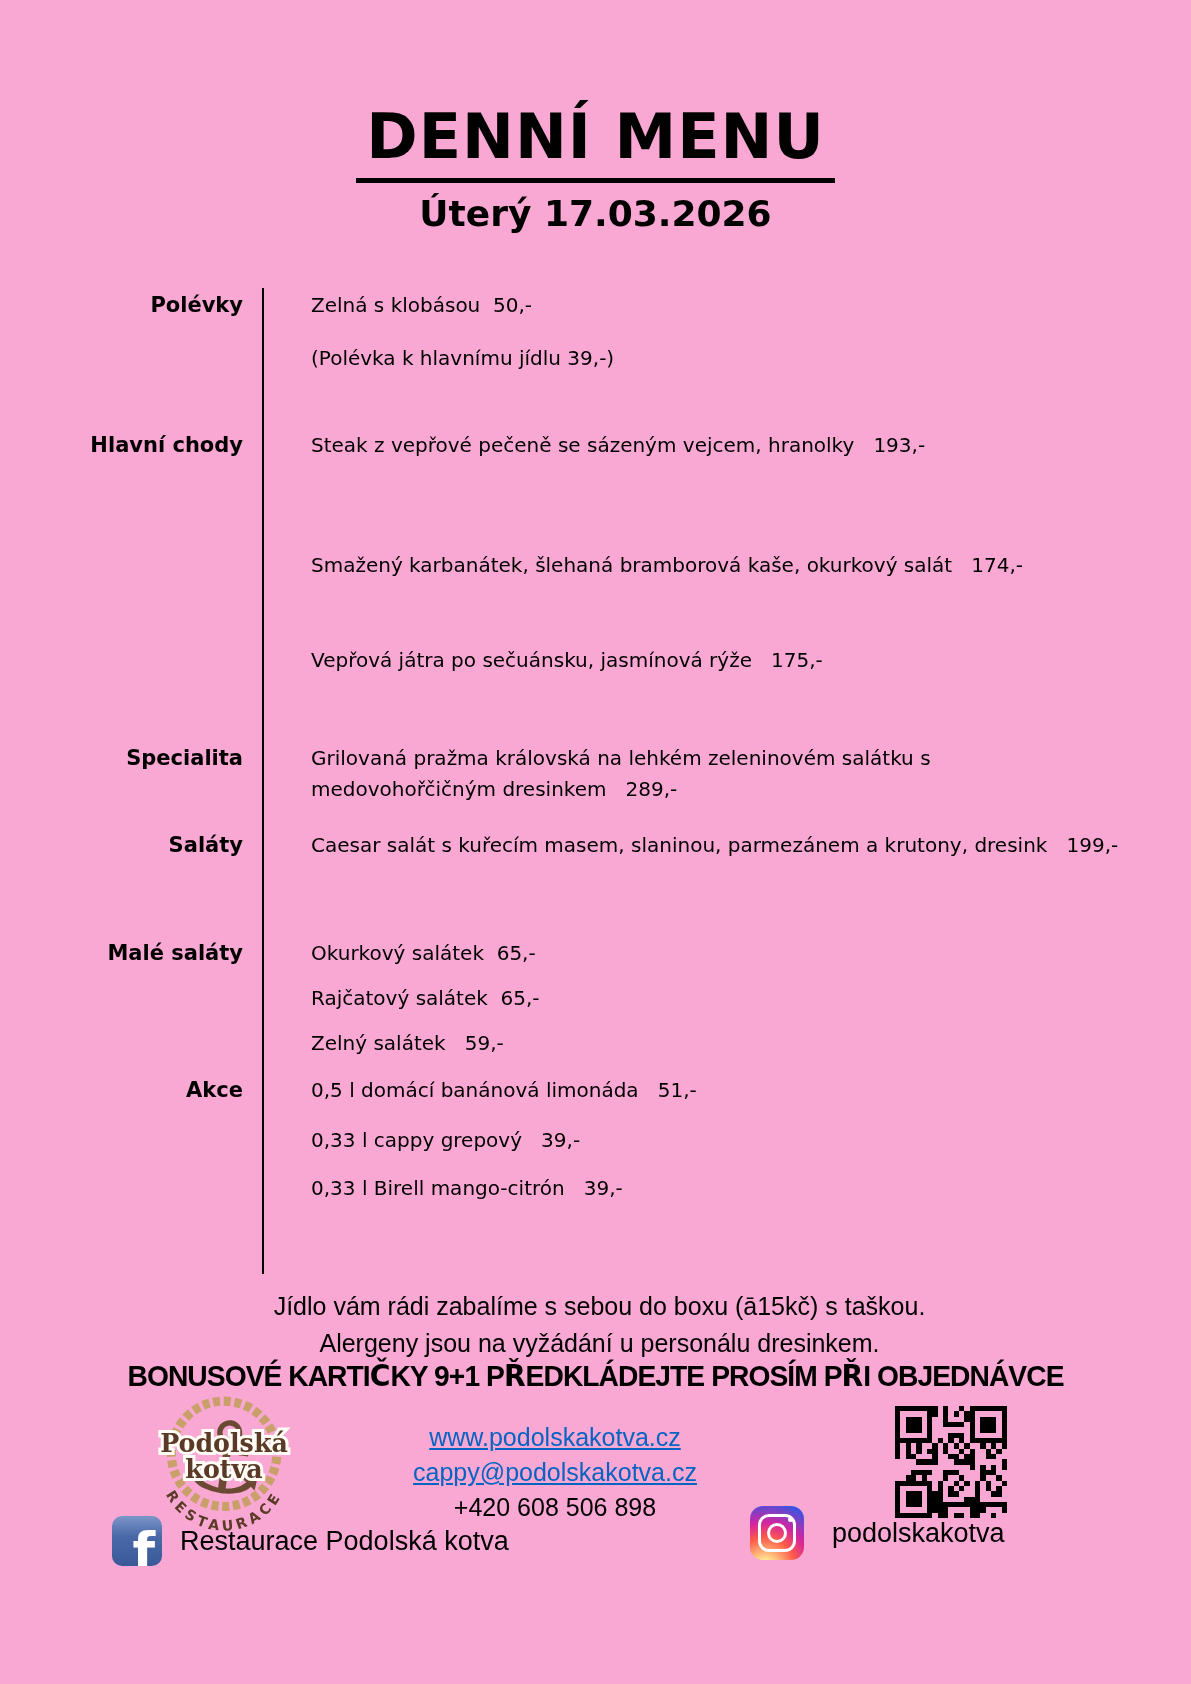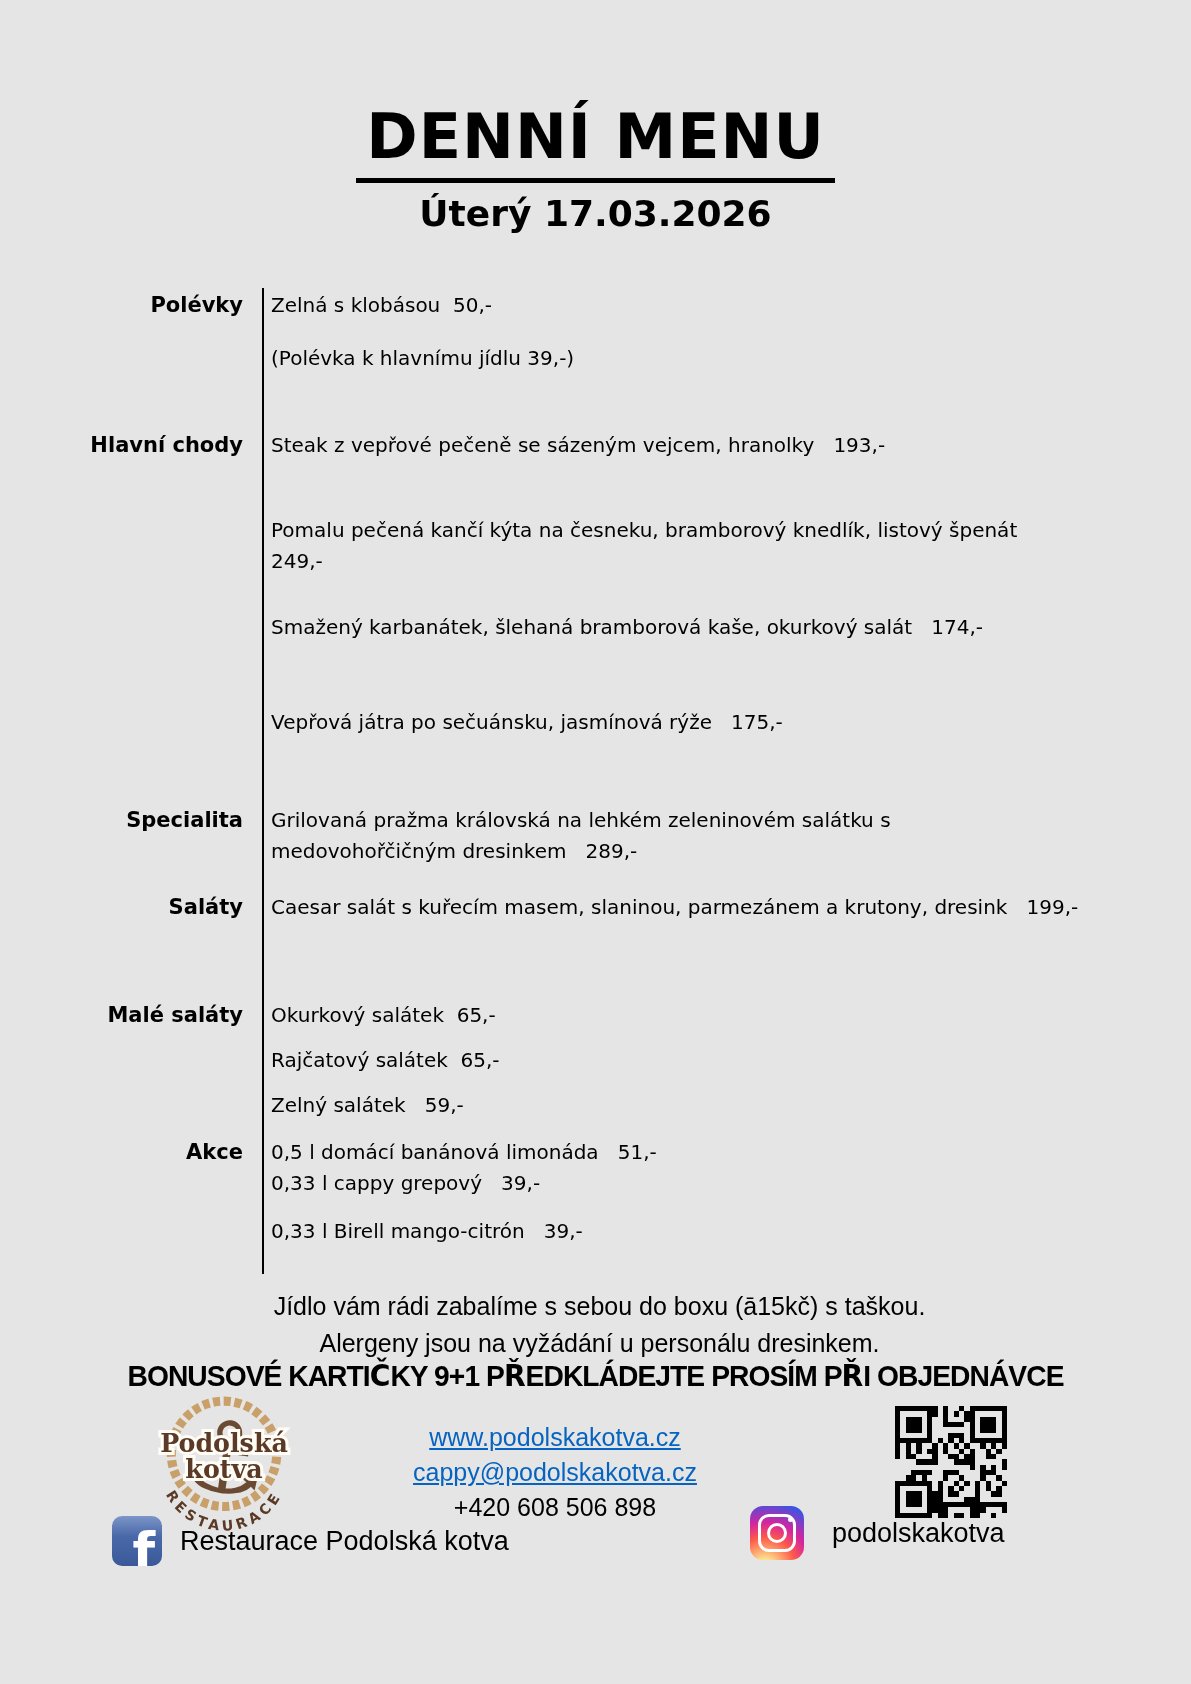--- a/index.html
+++ b/index.html
@@ -1,28 +1,28 @@
 <!DOCTYPE html>
 <html><head>
 <meta charset="utf-8">
 <style>
   html,body{margin:0;padding:0;background:#ffffff;}
-  .page{position:relative;width:1191px;height:1684px;background:#e5e5e5;overflow:hidden;
+  .page{position:relative;width:1191px;height:1684px;background:#f9a8d4;overflow:hidden;
         font-family:"DejaVu Sans",sans-serif;color:#000;}
 
   
   .header{position:absolute;top:104px;left:0;right:0;text-align:center;}
   .title{display:inline-block;font-size:62px;font-weight:bold;line-height:1.05;
          border-bottom:5px solid #000;padding:0 10px 9px 10px;letter-spacing:1px;}
   .date{margin-top:10px;font-size:36px;font-weight:bold;}
 
   
   .menu{position:absolute;left:0;top:270px;width:1165px;}
   .vrule{position:absolute;left:262px;top:18px;width:2px;height:986px;background:#000;}
-  .row{display:grid;grid-template-columns:243px 1fr;column-gap:28px;}
+  .row{display:grid;grid-template-columns:243px 1fr;column-gap:68px;}
   .row .cat{text-align:right;font-weight:bold;font-size:21px;line-height:31px;}
   .row .item{font-size:20px;line-height:31px;white-space:pre-wrap;}
 
   
   .note{position:absolute;left:0;right:0;text-align:center;
         font-family:"Liberation Sans",sans-serif;font-size:25px;padding-left:8px;}
   .note1{top:1292px;}
   .note2{top:1329px;}
   .bonus{position:absolute;top:1358px;left:0;right:0;text-align:center;
          font-family:"Liberation Sans",sans-serif;font-weight:bold;font-size:30px;
@@ -79,22 +79,20 @@
     <div class="row" style="margin-top:22px">
       <div class="cat"></div>
       <div class="item">(Polévka k hlavnímu jídlu 39,-)</div>
     </div>
     <div class="row" style="margin-top:56px">
       <div class="cat">Hlavní chody</div>
       <div class="item">Steak z vepřové pečeně se sázeným vejcem, hranolky   193,-</div>
     </div>
     <div class="row" style="margin-top:54px">
       <div class="cat"></div>
-      <div class="item">Pomalu pečená kančí kýta na česneku, bramborový knedlík, listový špenát
-249,-</div>
     </div>
     <div class="row" style="margin-top:35px">
       <div class="cat"></div>
       <div class="item">Smažený karbanátek, šlehaná bramborová kaše, okurkový salát   174,-</div>
     </div>
     <div class="row" style="margin-top:64px">
       <div class="cat"></div>
       <div class="item">Vepřová játra po sečuánsku, jasmínová rýže   175,-</div>
     </div>
     <div class="row" style="margin-top:67px">
@@ -115,21 +113,21 @@
       <div class="item">Rajčatový salátek  65,-</div>
     </div>
     <div class="row" style="margin-top:14px">
       <div class="cat"></div>
       <div class="item">Zelný salátek   59,-</div>
     </div>
     <div class="row" style="margin-top:16px">
       <div class="cat">Akce</div>
       <div class="item">0,5 l domácí banánová limonáda   51,-</div>
     </div>
-    <div class="row" style="">
+    <div class="row" style="margin-top:19px">
       <div class="cat"></div>
       <div class="item">0,33 l cappy grepový   39,-</div>
     </div>
     <div class="row" style="margin-top:17px">
       <div class="cat"></div>
       <div class="item">0,33 l Birell mango-citrón   39,-</div>
     </div>
   </div>
 
   <div class="note note1">Jídlo vám rádi zabalíme s sebou do boxu (ā15kč) s taškou.</div>

